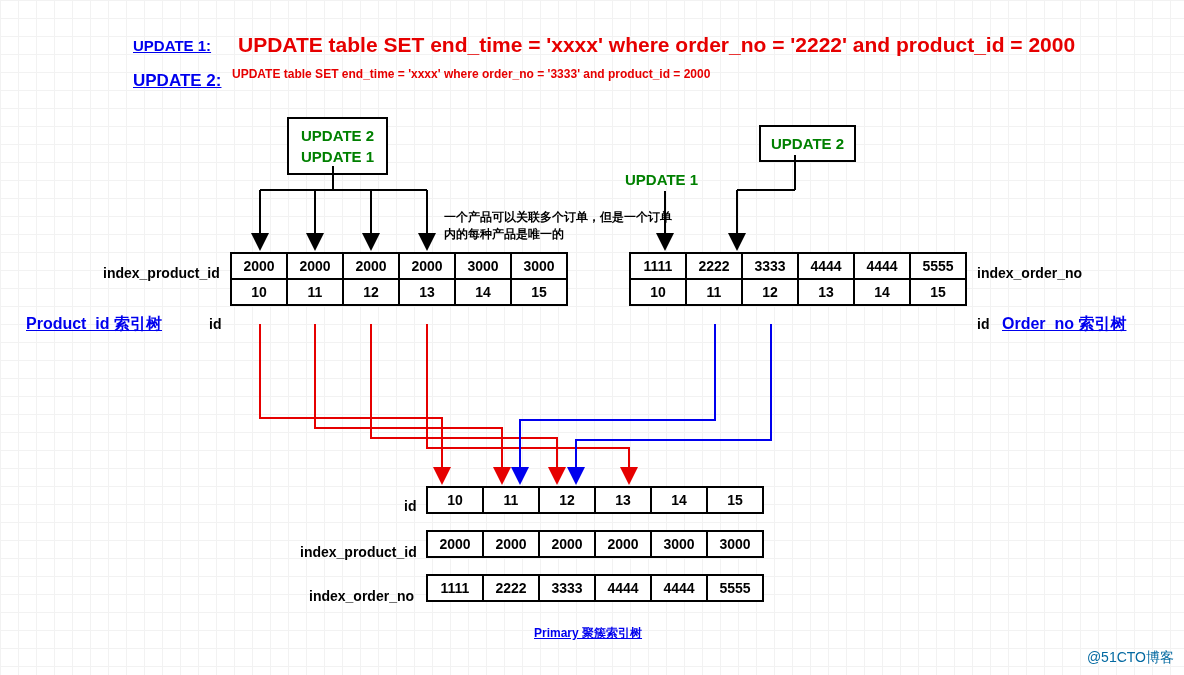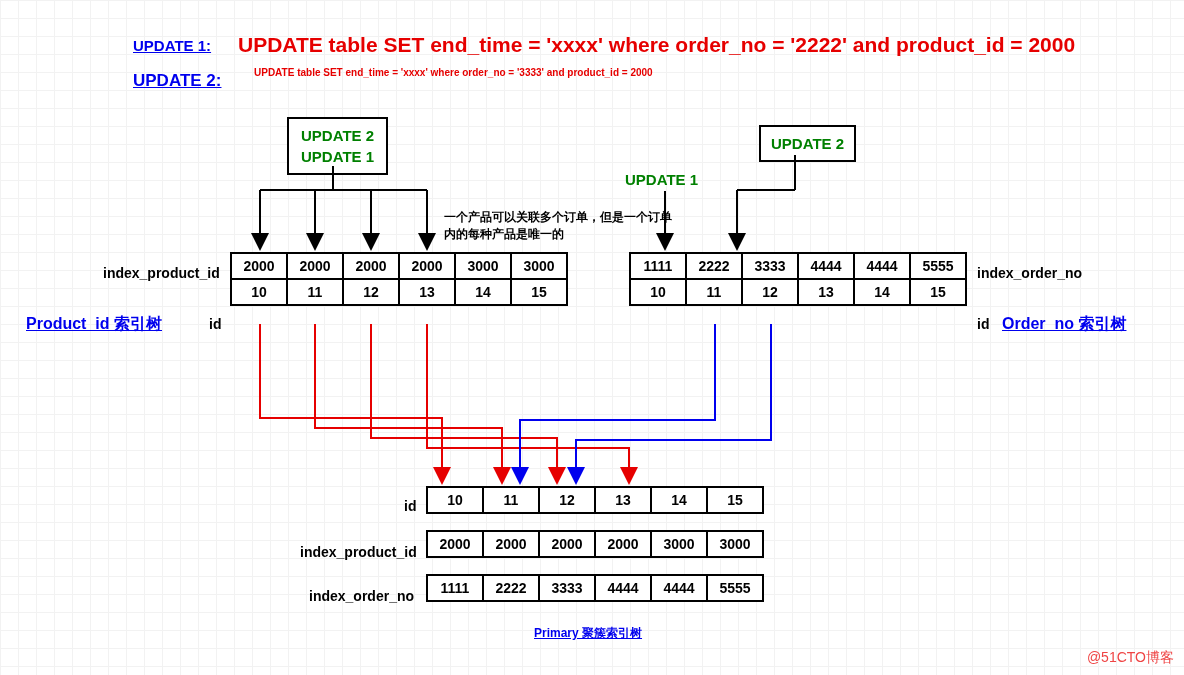--- a/index.html
+++ b/index.html
@@ -35,33 +35,33 @@
   }
   table.grid td {
     border: 2px solid #000;
     width: 56px;
     height: 26px;
     text-align: center;
     font-weight: bold;
     font-size: 14px;
   }
   .watermark {
-    color: #ef4444;
+    color: #0369a1;
     font-size: 14px;
   }
   svg { position: absolute; top: 0; left: 0; pointer-events: none; }
 </style>
 </head>
 <body>
 
 <div class="abs blue-bold" style="left:133px; top:37px; font-size:15px;">UPDATE 1:</div>
 <div class="abs red-bold" style="left:238px; top:33px; font-size:21px;text-align:right;">UPDATE table SET end_time = 'xxxx' where order_no = '2222' and product_id = 2000</div>
 
 <div class="abs blue-bold" style="left:133px; top:71px; font-size:17px;">UPDATE 2:</div>
-<div class="abs red-bold" style="left:254px; top:67px; font-size:10px;">UPDATE table SET end_time = 'xxxx' where order_no = '3333' and product_id = 2000</div>
+<div class="abs red-bold" style="left:232px; top:67px; font-size:12px;">UPDATE table SET end_time = 'xxxx' where order_no = '3333' and product_id = 2000</div>
 
 <div class="abs box green-bold" style="left:287px; top:117px; font-size:15px;">
   <div>UPDATE 2</div>
   <div>UPDATE 1</div>
 </div>
 
 <div class="abs box green-bold" style="left:759px; top:125px; font-size:15px; padding:6px 10px;">
   <span>UPDATE 2</span>
 </div>
 

